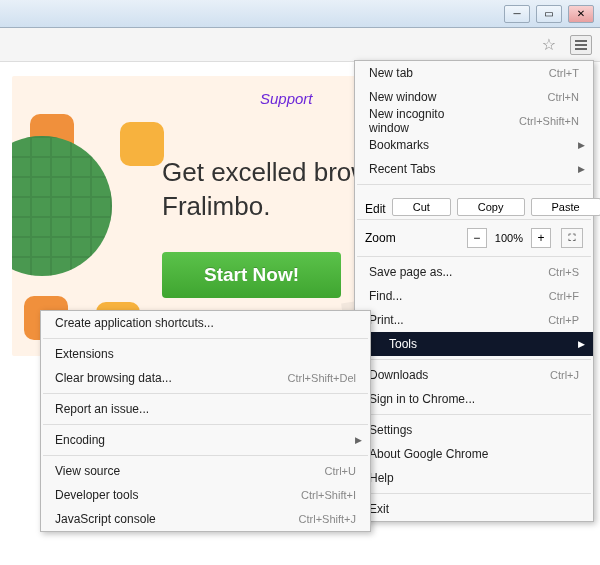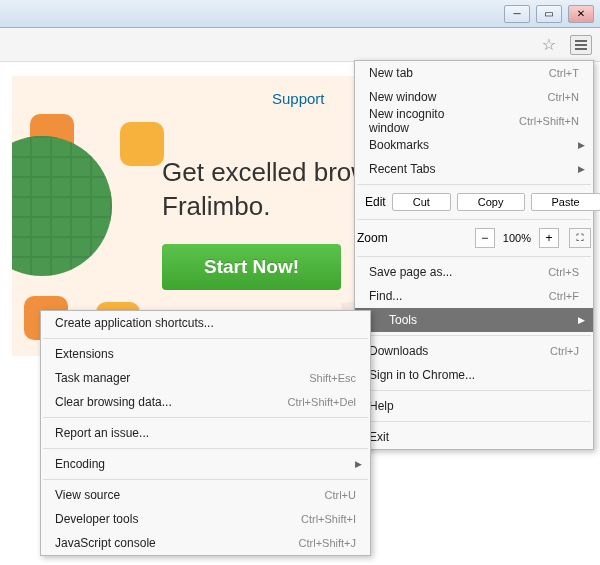--- a/index.html
+++ b/index.html
@@ -9,50 +9,50 @@
 .win-btn { width: 26px; height: 18px; background: linear-gradient(#f0f6fc, #d8e6f4); border: 1px solid #9ab; border-radius: 2px; font-size: 10px; display: flex; align-items: center; justify-content: center; cursor: pointer; }
 .win-btn.close { background: linear-gradient(#f8d0d0, #e8a0a0); }
 
 .toolbar { height: 34px; background: #f5f5f5; border-bottom: 1px solid #ddd; display: flex; justify-content: flex-end; align-items: center; padding: 0 8px; gap: 10px; }
 .tool-icon { width: 22px; height: 22px; display: flex; align-items: center; justify-content: center; font-size: 16px; color: #888; cursor: pointer; }
 .hamburger { width: 22px; height: 20px; border: 1px solid #aaa; border-radius: 2px; background: #eee; cursor: pointer; display: flex; flex-direction: column; justify-content: center; align-items: center; gap: 2px; padding: 3px; }
 .hamburger span { display: block; width: 12px; height: 2px; background: #666; }
 
 .content { position: absolute; top: 62px; left: 0; width: 600px; height: 503px; background: #fff; }
 .page-bg { position: absolute; left: 12px; top: 14px; width: 576px; height: 280px; background: #fff3e8; border-radius: 2px; overflow: hidden; }
-.support-link { position: absolute; left: 260px; top: 14px; font-size: 15px; color: #0369a1; }
+.support-link { position: absolute; left: 248px; top: 14px; font-size: 15px; color: #6d28d9; font-style: italic; }
 .globe { position: absolute; left: -40px; top: 60px; width: 140px; height: 140px; border-radius: 50%; background: #4a9850; }
 .globe::before { content: ""; position: absolute; inset: 0; border-radius: 50%; background: repeating-linear-gradient(0deg, transparent 0 18px, #3a7840 18px 20px), repeating-linear-gradient(90deg, transparent 0 18px, #3a7840 18px 20px); opacity: .4; }
 .ico { position: absolute; width: 44px; height: 44px; border-radius: 10px; }
 .ico1 { left: 18px; top: 38px; background: #f0903c; }
 .ico2 { left: 108px; top: 46px; background: #f7b23e; }
 .ico3 { left: 12px; top: 220px; background: #f0903c; }
 .ico4 { left: 84px; top: 226px; background: #f7b23e; }
 .headline { position: absolute; left: 150px; top: 80px; font-size: 26px; color: #333; font-weight: 400; line-height: 1.3; }
-.cta { position: absolute; left: 150px; top: 168px; padding: 12px 42px; background: linear-gradient(#5bc24a, #3fa530); color: #fff; font-size: 19px; font-weight: 600; border: none; border-radius: 4px; cursor: pointer; text-shadow: 0 -1px rgba(0,0,0,.2); }
+.cta { position: absolute; left: 150px; top: 176px; padding: 12px 42px; background: linear-gradient(#5bc24a, #3fa530); color: #fff; font-size: 19px; font-weight: 600; border: none; border-radius: 4px; cursor: pointer; text-shadow: 0 -1px rgba(0,0,0,.2); }
 
 .watermark { position: absolute; left: 50%; top: 54%; transform: translate(-50%, -50%) rotate(-8deg); font-size: 72px; font-weight: 700; color: rgba(150,150,150,.12); letter-spacing: 4px; pointer-events: none; white-space: nowrap; }
 
 .menu { position: absolute; background: #f8f8f8; border: 1px solid #b8b8b8; box-shadow: 2px 2px 6px rgba(0,0,0,.25); font-size: 12px; }
 .main-menu { left: 354px; top: 60px; width: 240px; }
 .sub-menu { left: 40px; top: 310px; width: 331px; }
 
 .mrow { height: 24px; display: flex; align-items: center; padding: 0 14px; cursor: default; color: #222; position: relative; gap: 32px; }
-.mrow.sel { background: #737373; color: #fff; padding-left: 34px; }
+.mrow.sel { background: #0f172a; color: #fff; padding-left: 34px; }
 .mlabel { flex: 1; }
 .short { color: #888; font-size: 11px; }
 .sep { height: 1px; background: #ddd; margin: 3px 2px; }
 .arrow { position: absolute; right: 8px; font-size: 9px; color: #666; }
 .mrow.sel .arrow { color: #fff; }
 
-.edit-row { height: 28px; display: flex; align-items: center; padding: 0 10px; gap: 6px; }
+.edit-row { height: 28px; display: flex; align-items: flex-end; padding: 0 10px; gap: 6px; }
 .edit-row .lbl { flex: 1; font-size: 12px; }
 .mini-btn { border: 1px solid #bbb; background: #fff; font-size: 11px; padding: 2px 20px; border-radius: 2px; cursor: pointer; }
 
-.zoom-row { height: 30px; display: flex; align-items: center; padding: 0 2px; gap: 4px; }
+.zoom-row { height: 30px; display: flex; align-items: center; padding: 0 10px; gap: 4px; }
 .zoom-row .lbl { flex: 1; font-size: 12px; }
 .zbtn { width: 20px; height: 20px; border: 1px solid #bbb; background: #fff; font-size: 12px; display: flex; align-items: center; justify-content: center; cursor: pointer; }
 .zval { font-size: 11px; padding: 0 4px; }
 .full { width: 22px; height: 20px; border: 1px solid #bbb; font-size: 10px; display: flex; align-items: center; justify-content: center; margin-left: 6px; cursor: pointer; }
 </style>
 </head>
 <body>
 
 <div class="titlebar">
   <div class="win-btn">─</div>
@@ -124,53 +124,59 @@
   </div>
   <div class="sep"></div>
   <div class="mrow">
       <span class="mlabel">Save page as...</span>
       <span class="short">Ctrl+S</span>
     </div>
   <div class="mrow">
       <span class="mlabel">Find...</span>
       <span class="short">Ctrl+F</span>
     </div>
+  <div class="mrow">
+      <span class="mlabel">Print...</span>
+      <span class="short">Ctrl+P</span>
+    </div>
   <div class="mrow sel">
       <span class="mlabel">Tools</span>
       <span class="arrow">▶</span>
     </div>
   <div class="sep"></div>
   <div class="mrow">
       <span class="mlabel">Downloads</span>
       <span class="short">Ctrl+J</span>
     </div>
   <div class="mrow">
       <span class="mlabel">Sign in to Chrome...</span>
     </div>
   <div class="sep"></div>
   <div class="mrow">
+      <span class="mlabel">Settings</span>
+    </div>
+  <div class="mrow">
+      <span class="mlabel">About Google Chrome</span>
+    </div>
+  <div class="mrow">
       <span class="mlabel">Help</span>
     </div>
   <div class="sep"></div>
   <div class="mrow">
       <span class="mlabel">Exit</span>
     </div>
 </div>
 
 <div class="menu sub-menu">
   <div class="mrow">
       <span class="mlabel">Create application shortcuts...</span>
     </div>
   <div class="sep"></div>
   <div class="mrow">
       <span class="mlabel">Extensions</span>
-    </div>
-  <div class="mrow">
-      <span class="mlabel">Task manager</span>
-      <span class="short">Shift+Esc</span>
     </div>
   <div class="mrow">
       <span class="mlabel">Clear browsing data...</span>
       <span class="short">Ctrl+Shift+Del</span>
     </div>
   <div class="sep"></div>
   <div class="mrow">
       <span class="mlabel">Report an issue...</span>
     </div>
   <div class="sep"></div>

